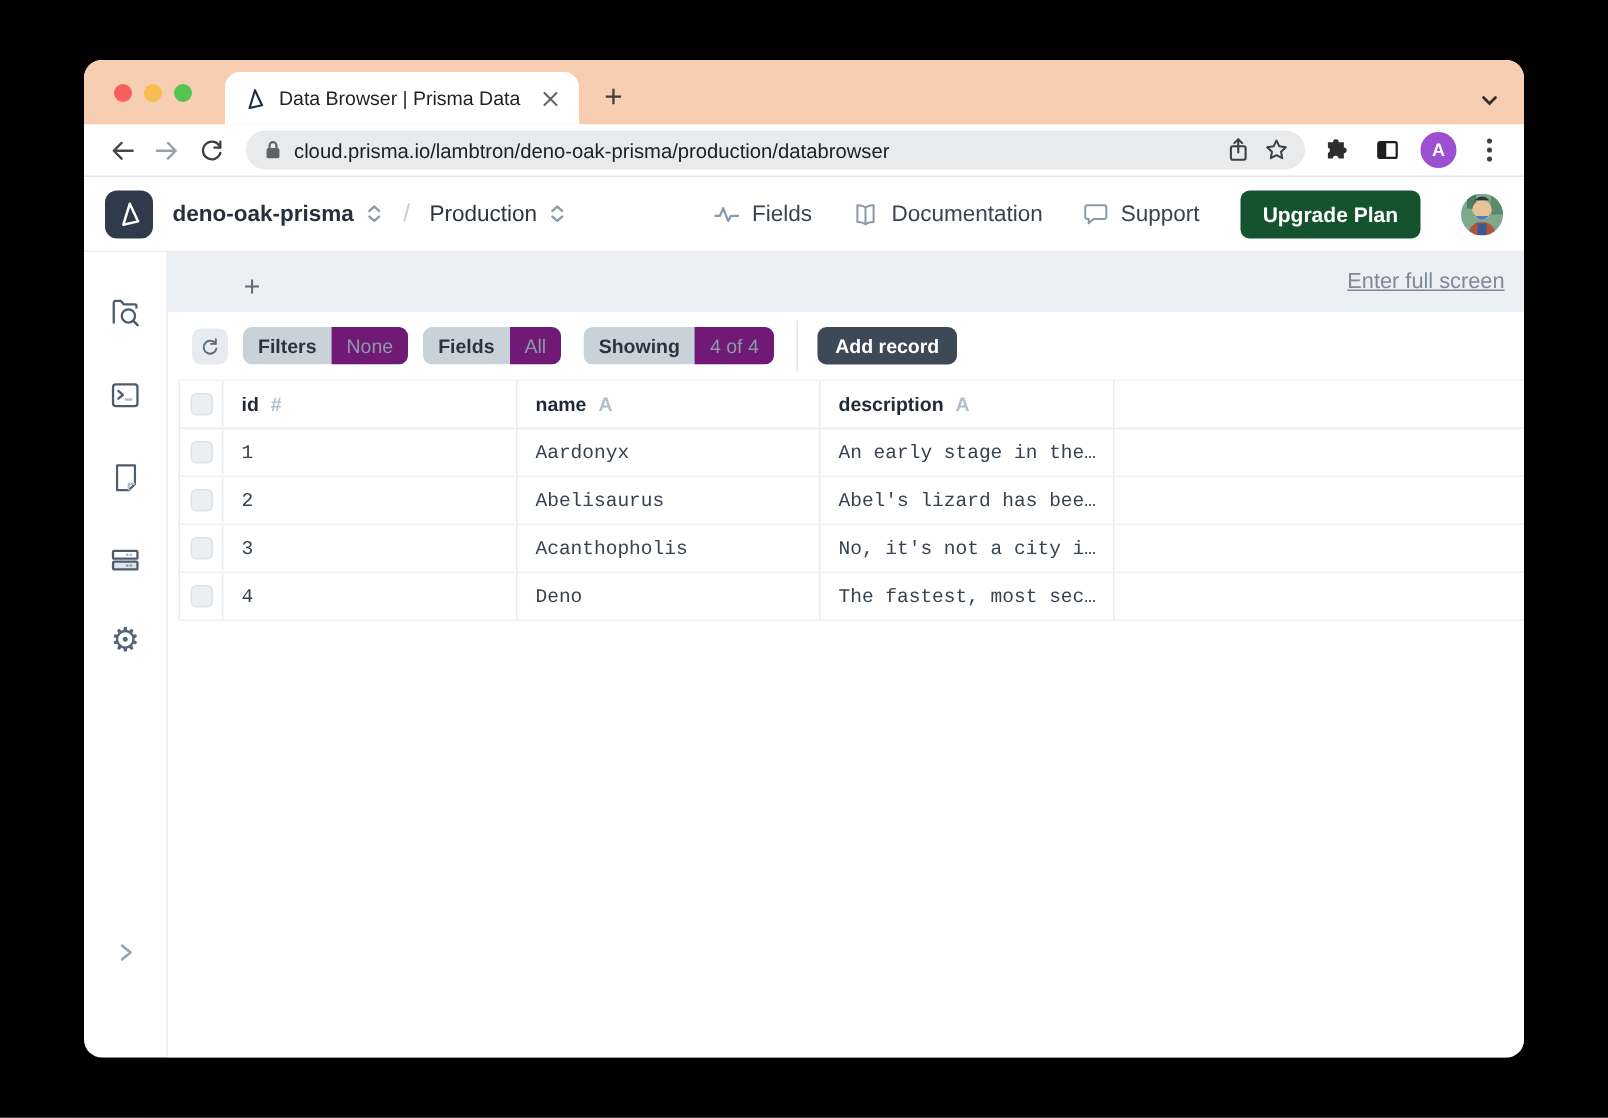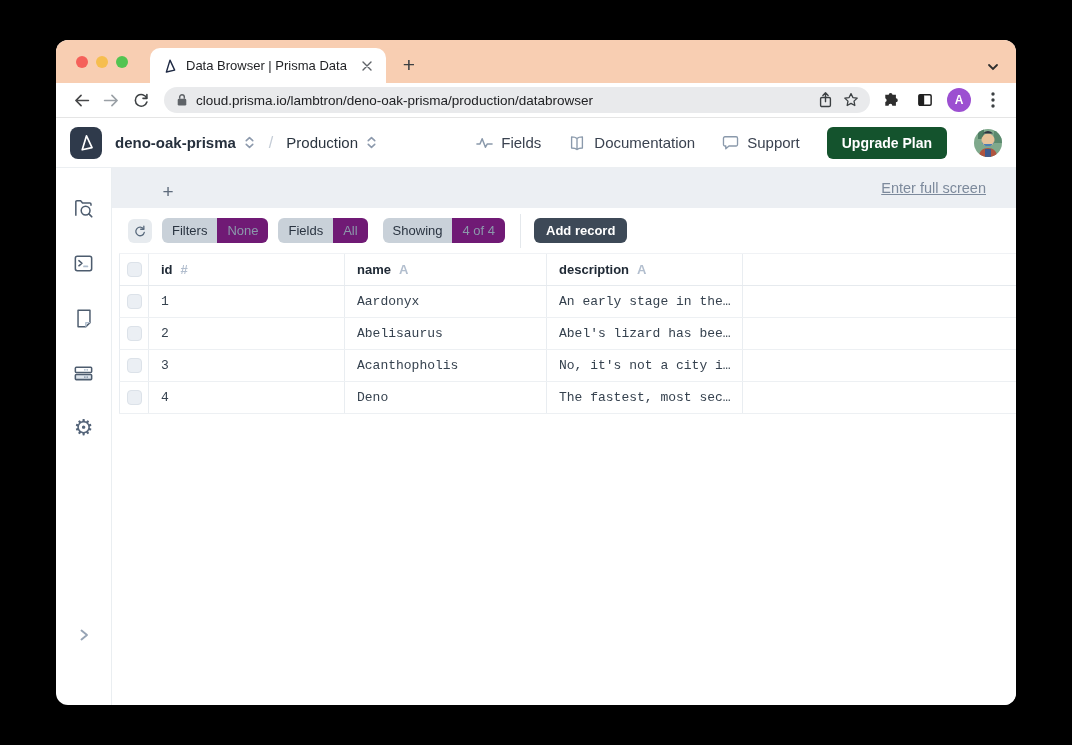--- a/index.html
+++ b/index.html
@@ -60,30 +60,30 @@
 
   .content { flex:1; display:flex; flex-direction:column; min-width:0; }
 
   
   .viewtabs { height:40px; background:#ECEFF3; display:flex; align-items:flex-end; padding-left:38px; flex-shrink:0; }
   .model-tab { height:33px; background:#fff; border:1px solid #E0E5EA; border-bottom:none;
                border-radius:6px 6px 0 0; display:flex; align-items:center; gap:11px; padding:0 12px; }
   .model-tab .lbl { font-size:13px; font-weight:bold; color:#2A3441; }
   .addtab { width:36px; height:33px; display:flex; align-items:center; justify-content:center;
             font-size:19px; color:#5E6B7C; }
-  .fullscreen { margin-left:auto; align-self:center; margin-right:30px; font-size:14.5px;
+  .fullscreen { margin-left:auto; align-self:center; margin-right:13px; font-size:14.5px;
                 color:#7D8A9C; text-decoration:underline; }
 
   
   .toolbar { height:45px; background:#fff; display:flex; align-items:center; padding-left:16px; flex-shrink:0; }
   .refresh-btn { width:24px; height:24px; border-radius:6px; background:#E7EBEF; display:flex;
                  align-items:center; justify-content:center; margin-right:10px; }
   .segment { display:flex; height:25px; border-radius:6px; overflow:hidden; margin-right:10px; }
   .seg-label { background:#C9D1D9; display:flex; align-items:center; padding:0 10px;
-               font-size:13px; font-weight:normal; color:#2A3441; }
+               font-size:13px; font-weight:bold; color:#2A3441; }
   .seg-value { background:#701a75; display:flex; align-items:center; padding:0 10px;
                font-size:13px; color:#8B99AB; }
   .tb-divider { width:1px; height:34px; background:#E4E8EC; margin:0 13px 0 5px; }
   .add-record { height:25px; border:none; border-radius:6px; background:#3D4957; color:#fff;
                 font-size:13px; font-weight:bold; padding:0 12px; font-family:inherit; }
 
   
   .grid { margin-left:7px; }
   .g-row { display:flex; height:32px; border-bottom:1px solid #EDF0F3; }
   .g-head { height:33px; border-top:1px solid #F0F2F5; border-bottom:1px solid #E6EAEE; }

